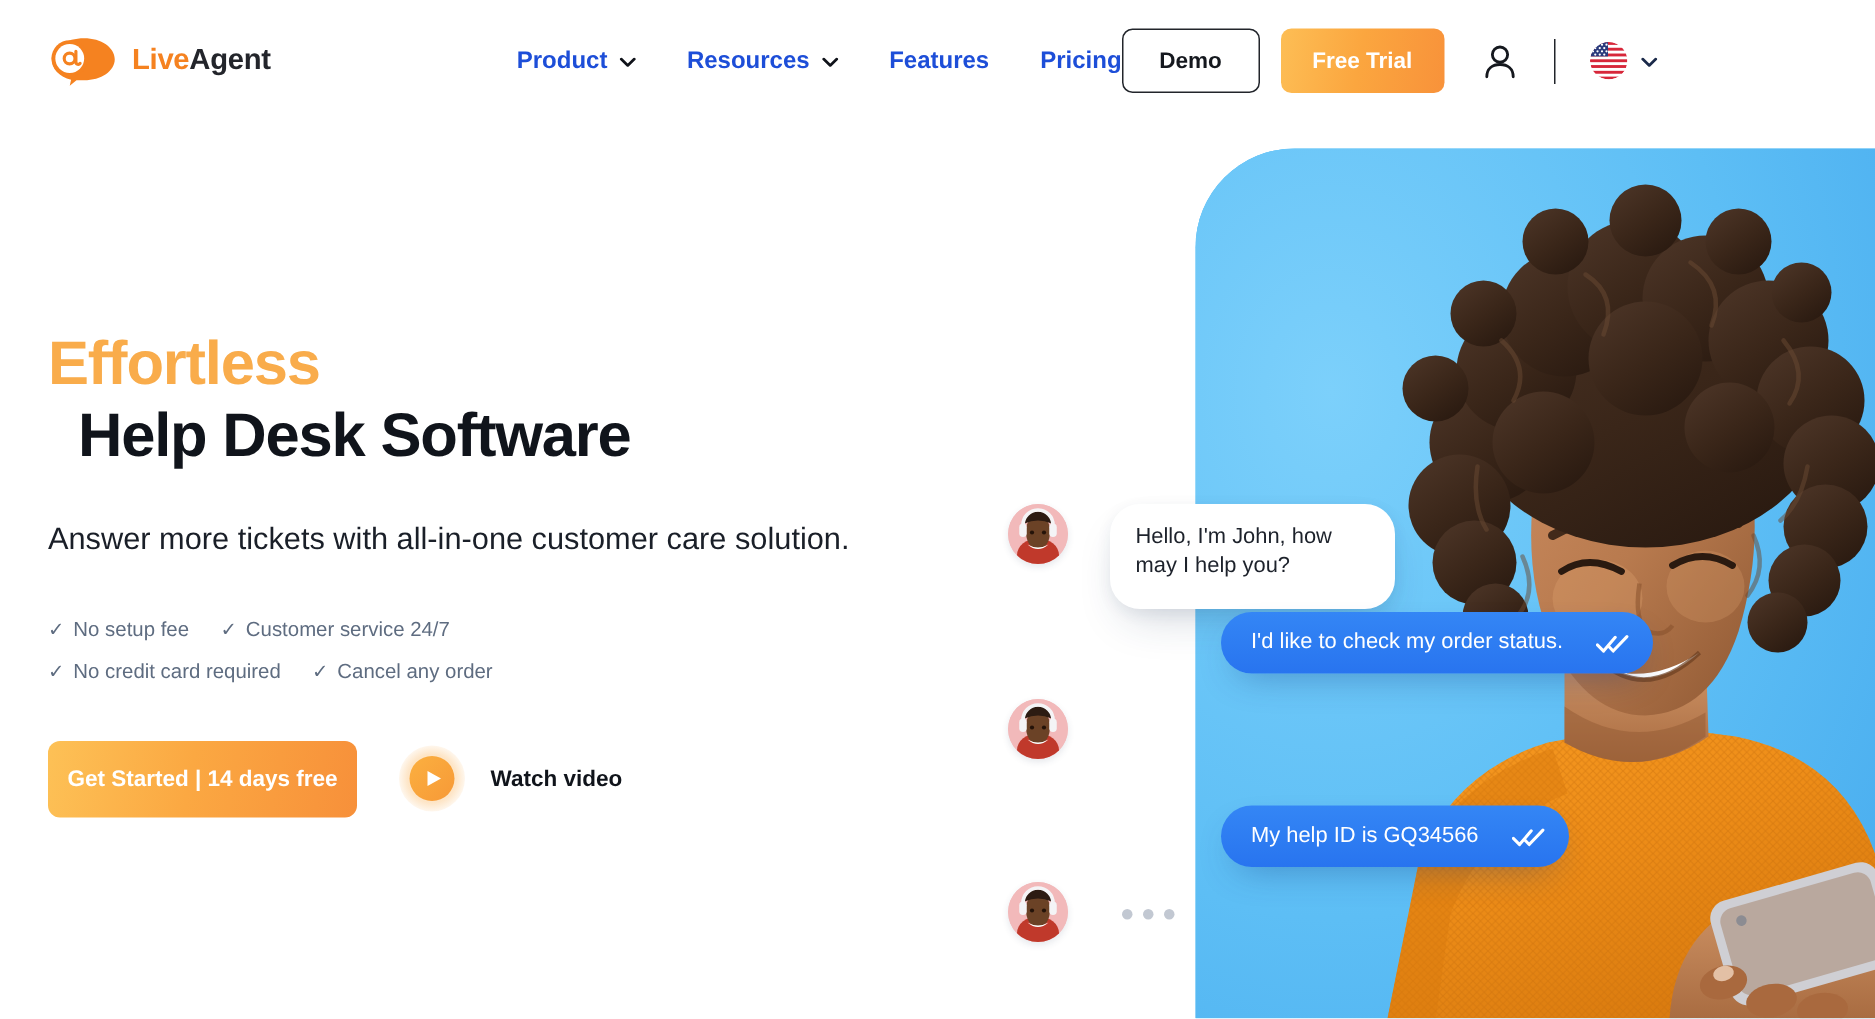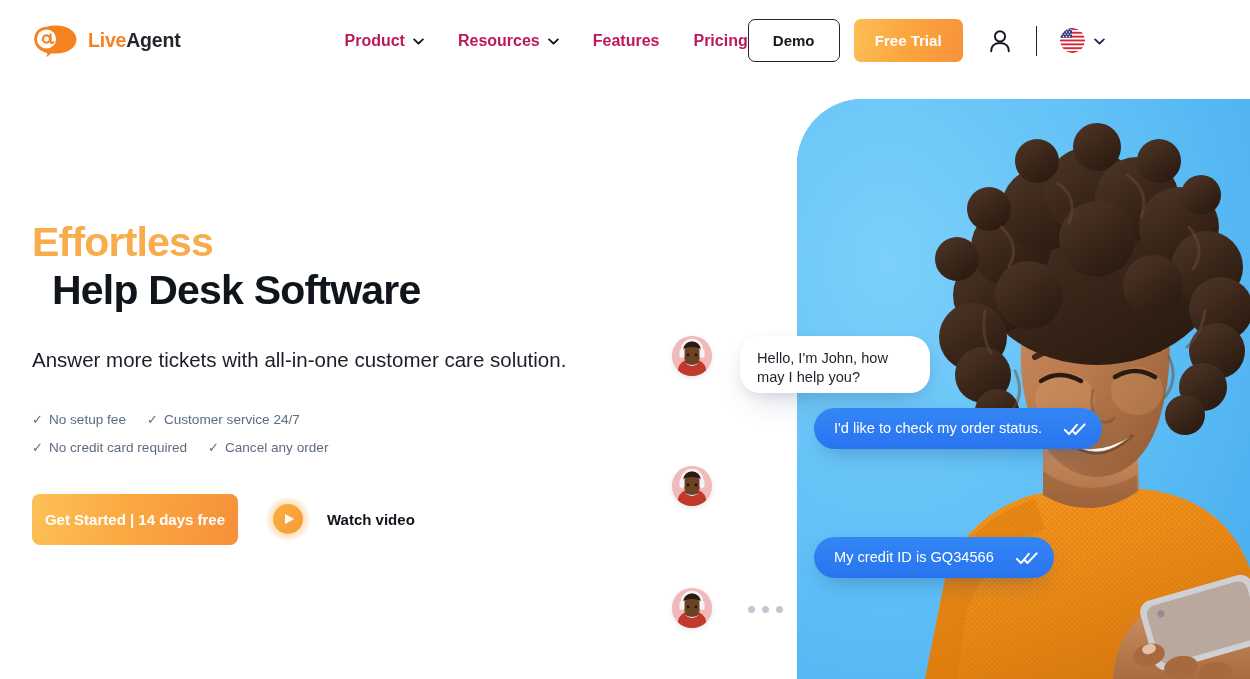--- a/index.html
+++ b/index.html
@@ -22,21 +22,21 @@
   }
   .logo { display: flex; align-items: center; margin-left: 32px; gap: 9px; cursor: pointer; }
   .logo-mark { width: 47px; height: 34px; position: relative; display:block; }
   .logo-text { font-size: 19.5px; letter-spacing: -0.2px; white-space: nowrap; }
   .logo-text .live { color: #F58220; font-weight: 700; }
   .logo-text .agent { color: #23252B; font-weight: 700; }
 
   .nav { display: flex; align-items: center; margin-left: 164px; gap: 34px; }
   .nav-item {
     display: flex; align-items: center; gap: 8px;
-    font-size: 16px; font-weight: 700; color: #be185d;
+    font-size: 16px; font-weight: 700; color: #1d4ed8;
     cursor: pointer; white-space: nowrap;
   }
   .chev {
     width: 11px; height: 7px; display: inline-block;
     position: relative; top: 1px;
   }
 
   .header-actions { display: flex; align-items: center; margin-left: auto; margin-right: 24px; gap: 0; }
   .btn-demo {
     width: 92px; height: 43px;
@@ -85,21 +85,21 @@
   .avatar {
     width: 40px; height: 40px; border-radius: 50%;
     overflow: hidden; flex: none;
     background: #F3BDBE;
     box-shadow: 0 2px 5px rgba(40,60,90,.12);
     position: relative;
   }
   .bubble-agent {
     background: #FFFFFF;
     border-radius: 20px;
-    padding: 13px 17px 6px 17px;
+    padding: 13px 17px 19px 17px;
     font-size: 14.6px; line-height: 19px; color: #1D222B;
     box-shadow: 0 14px 30px -10px rgba(30,55,90,.22), 0 3px 10px rgba(30,55,90,.07);
     max-width: 270px;
   }
   .bubble-user {
     background: linear-gradient(180deg,#3486F5 0%, #2874EF 100%);
     border-radius: 21px;
     padding: 11px 16px 11px 20px;
     font-size: 14.6px; line-height: 19px; color: #fff;
     display: flex; align-items: center; gap: 22px;
@@ -327,21 +327,21 @@
           <circle cx="24" cy="19" r="1.4" fill="#241309"></circle>
           <path d="M10 14 a10 10 0 0 1 20 0" stroke="#F4F4F6" stroke-width="2.4" fill="none"></path>
           <rect x="7.5" y="13" width="5" height="9" rx="2.5" fill="#F4F4F6"></rect>
           <rect x="27.5" y="13" width="5" height="9" rx="2.5" fill="#F4F4F6"></rect>
         </svg>
       </div>
     </div>
 
     <div class="chat-row" style="left:144px; top:197px;">
       <div class="bubble-user">
-        <span>My credit ID is GQ34566</span>
+        <span>My help ID is GQ34566</span>
         <svg class="ticks" viewBox="0 0 24 14">
           <path d="M1 8 L5.5 12.5 L14 2.5" stroke="#fff" stroke-width="2.2" fill="none" stroke-linecap="round" stroke-linejoin="round"></path>
           <path d="M9 8.8 L12.5 12.5 L22.5 2" stroke="#fff" stroke-width="2.2" fill="none" stroke-linecap="round" stroke-linejoin="round"></path>
         </svg>
       </div>
     </div>
 
     <div class="chat-row" style="left:2px; top:248px; align-items:center;">
       <div class="avatar">
         <svg viewBox="0 0 40 40">

